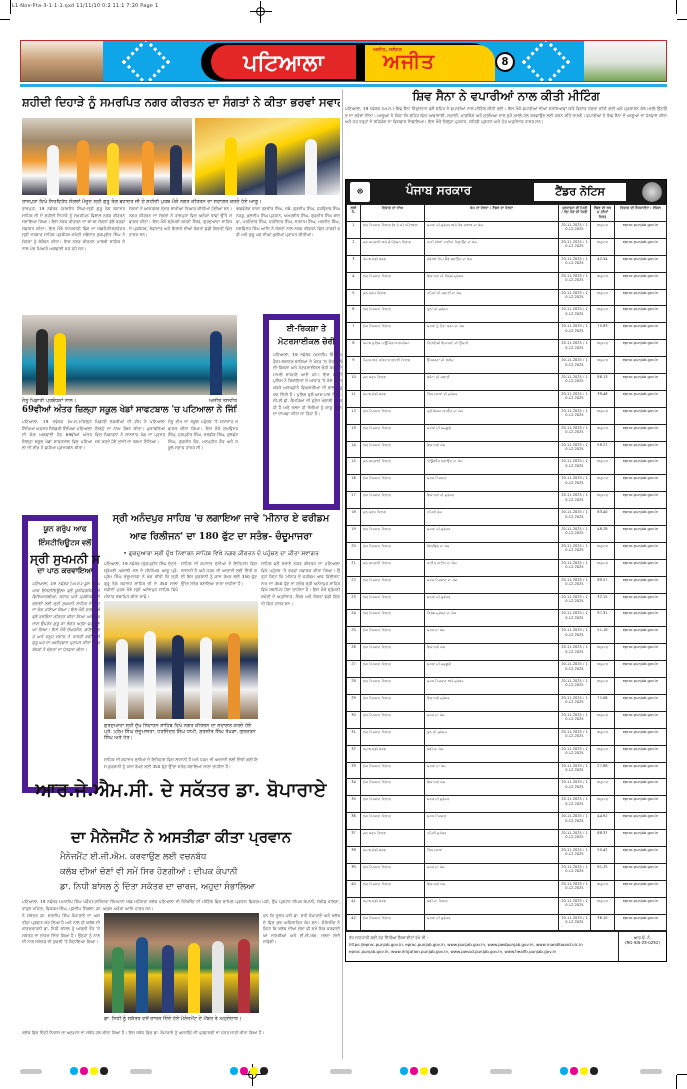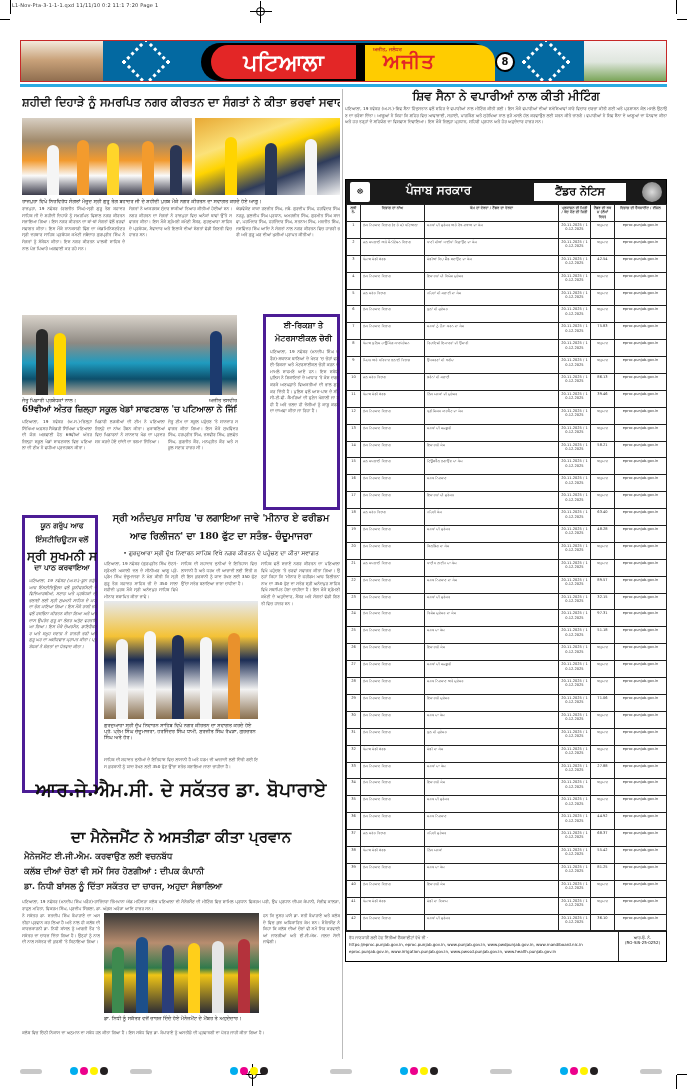--- a/index.html
+++ b/index.html
@@ -7,21 +7,21 @@
   body { position: relative; font-family: "DejaVu Sans", sans-serif; color: #111; }
 
   .slug { position: absolute; left: 12px; top: 2px; font-size: 5px; color: #333; letter-spacing: 0.2px; }
   .reg { position: absolute; width: 22px; height: 22px; }
   .reg::before { content: ""; position: absolute; left: 10px; top: 0; width: 1px; height: 22px; background: #000; }
   .reg::after { content: ""; position: absolute; left: 0; top: 10px; width: 22px; height: 1px; background: #000; }
   .reg .c { position: absolute; left: 6px; top: 6px; width: 9px; height: 9px; border: 1px solid #000; border-radius: 50%; }
   .crop { position: absolute; background: #000; }
 
   
-  .mast { position: absolute; left: 20px; top: 40px; width: 647px; height: 42px; border: 1px solid #c62828; background: #0369a1; overflow: hidden; }
+  .mast { position: absolute; left: 20px; top: 40px; width: 647px; height: 42px; border: 1px solid #c62828; background: #0ea5e9; overflow: hidden; }
   .mast .photo-l { position: absolute; left: 0; top: 0; width: 82px; height: 42px; background: linear-gradient(180deg,#f3eadc 0%,#c9a27a 45%,#8b6a4c 100%); }
   .mast .photo-r { position: absolute; right: 0; top: 0; width: 82px; height: 42px; background: linear-gradient(180deg,#f6f6f6 0%,#dfe6de 50%,#6f9e4a 100%); }
   .mast .diamond { position: absolute; top: 4px; width: 34px; height: 34px; border: 3px dotted #ffffff; transform: rotate(45deg); }
   .mast .pill { position: absolute; left: 180px; top: 2px; width: 290px; height: 38px; border-radius: 19px; background: #000; }
   .mast .red { position: absolute; left: 190px; top: 4px; width: 145px; height: 34px; background: #e32626; border-radius: 17px 0 0 17px; color: #fff; font-family: "DejaVu Serif", serif; font-weight: bold; font-size: 22px; line-height: 34px; text-align: center; }
   .mast .yel { position: absolute; left: 344px; top: 4px; width: 130px; height: 52px; background: #ffcc00; border-radius: 0 17px 17px 0; }
   .mast .yel .small { position: absolute; left: 8px; top: 1px; font-size: 5px; color: #c62828; font-weight: bold; }
   .mast .yel .brand { position: absolute; left: 18px; top: 4px; font-family: "DejaVu Serif", serif; font-weight: bold; font-size: 20px; color: #e32626; letter-spacing: 1px; }
   .mast .yel .date { position: absolute; left: 8px; bottom: 1px; font-size: 6.5px; color: #222; font-weight: normal; }
   .mast .pgnum { position: absolute; left: 474px; top: 11px; width: 20px; height: 20px; border: 2px solid #000; border-radius: 50%; background: #fff; font-size: 10px; font-weight: bold; text-align: center; line-height: 16px; }
@@ -32,21 +32,21 @@
   .cap { position: absolute; font-size: 5px; color: #222; white-space: nowrap; overflow: hidden; }
   .body { position: absolute; font-size: 4.2px; line-height: 6.6px; color: #333; text-align: justify; overflow: hidden; word-break: break-all; }
   .photo { position: absolute; overflow: hidden; }
   .ph-crowd { background: linear-gradient(180deg,#d8cfc3 0%,#a0896a 30%,#f29a2e 55%,#fafafa 75%,#3b3b4a 100%); }
   .ph-golden { background: linear-gradient(160deg,#e8a935 0%,#fbe27a 30%,#ffd400 45%,#2f3c5b 70%,#f5f5f5 100%); }
   .ph-school { background: linear-gradient(180deg,#d9d3cb 0%,#8f8a83 35%,#1f9bbf 60%,#0d4f6b 80%,#bbaf9f 100%); }
   .ph-temple { background: linear-gradient(180deg,#e6e9ee 0%,#f4c236 30%,#1c2d55 50%,#f2f2f2 75%,#8a7050 100%); }
   .ph-office { background: linear-gradient(180deg,#3b3a38 0%,#b88d6f 30%,#2f7a4c 55%,#f0c516 62%,#2d2d34 100%); }
   .ph-figure { position: absolute; bottom: 0; width: 12px; border-radius: 6px 6px 0 0; }
 
-  .boxed { position: absolute; border: 3px solid #4c1d95; }
+  .boxed { position: absolute; border: 6px solid #4c1d95; }
   .col-rule { position: absolute; width: 1px; background: #888; }
 
   
   .tender { position: absolute; left: 345px; top: 179px; width: 322px; border: 1.5px solid #000; background: #fff; }
   .t-head { height: 24px; background: #1a1a1a; position: relative; }
   .t-head .emb-l { position: absolute; left: 4px; top: 2px; width: 20px; height: 20px; background: #fff; border-radius: 2px; font-size: 8px; text-align: center; line-height: 20px; }
   .t-head .gov { position: absolute; left: 60px; top: 3px; font-family: "DejaVu Serif", serif; font-weight: bold; font-size: 12px; color: #fff; }
   .t-head .notice { position: absolute; left: 188px; top: 3px; width: 92px; height: 18px; background: #fff; font-family: "DejaVu Serif", serif; font-weight: bold; font-size: 11px; text-align: center; line-height: 18px; color: #000; }
   .t-head .emb-r { position: absolute; right: 4px; top: 2px; width: 20px; height: 20px; border-radius: 50%; background: radial-gradient(circle,#dcdcdc 0%,#8e8e8e 70%); }
   table { width: 100%; border-collapse: collapse; table-layout: fixed; }
@@ -54,21 +54,21 @@
   th { font-weight: bold; text-align: center; height: 17px; }
   td.c { text-align: center; }
   tr.row td { height: 16.9px; }
   .t-foot { border-top: 1px solid #222; display: flex; height: 30px; }
   .t-foot .txt { flex: 1; font-size: 4px; line-height: 7px; padding: 2px 3px; color: #222; }
   .t-foot .ro { width: 48px; border-left: 1px solid #222; font-size: 4px; text-align: center; padding-top: 3px; line-height: 5px; }
 
   .cmyk { position: absolute; top: 1067px; display: flex; gap: 2px; }
   .cmyk span { width: 8px; height: 8px; border-radius: 50%; display: inline-block; }
   .grey-dash { position: absolute; top: 1069px; width: 22px; height: 5px; border-radius: 3px; background: #c8c8c8; }
-  .bullet-line { position: absolute; font-family: "DejaVu Serif", serif; font-weight: bold; color: #222; white-space: nowrap; overflow: hidden; }
+  .bullet-line { position: absolute; font-family: "DejaVu Serif", serif; font-weight: normal; color: #222; white-space: nowrap; overflow: hidden; margin-left: 36px; }
 </style>
 </head>
 <body>
 
 <div class="slug">L1-Nov-Pta-3-1-1-1.qxd  11/11/10 0:2  11:1 7:20  Page 1</div>
 <div class="reg" style="left:250px;top:1px;">
     <div class="c"></div>
   </div>
 <div class="reg" style="left:242px;top:1064px;">
     <div class="c"></div>

